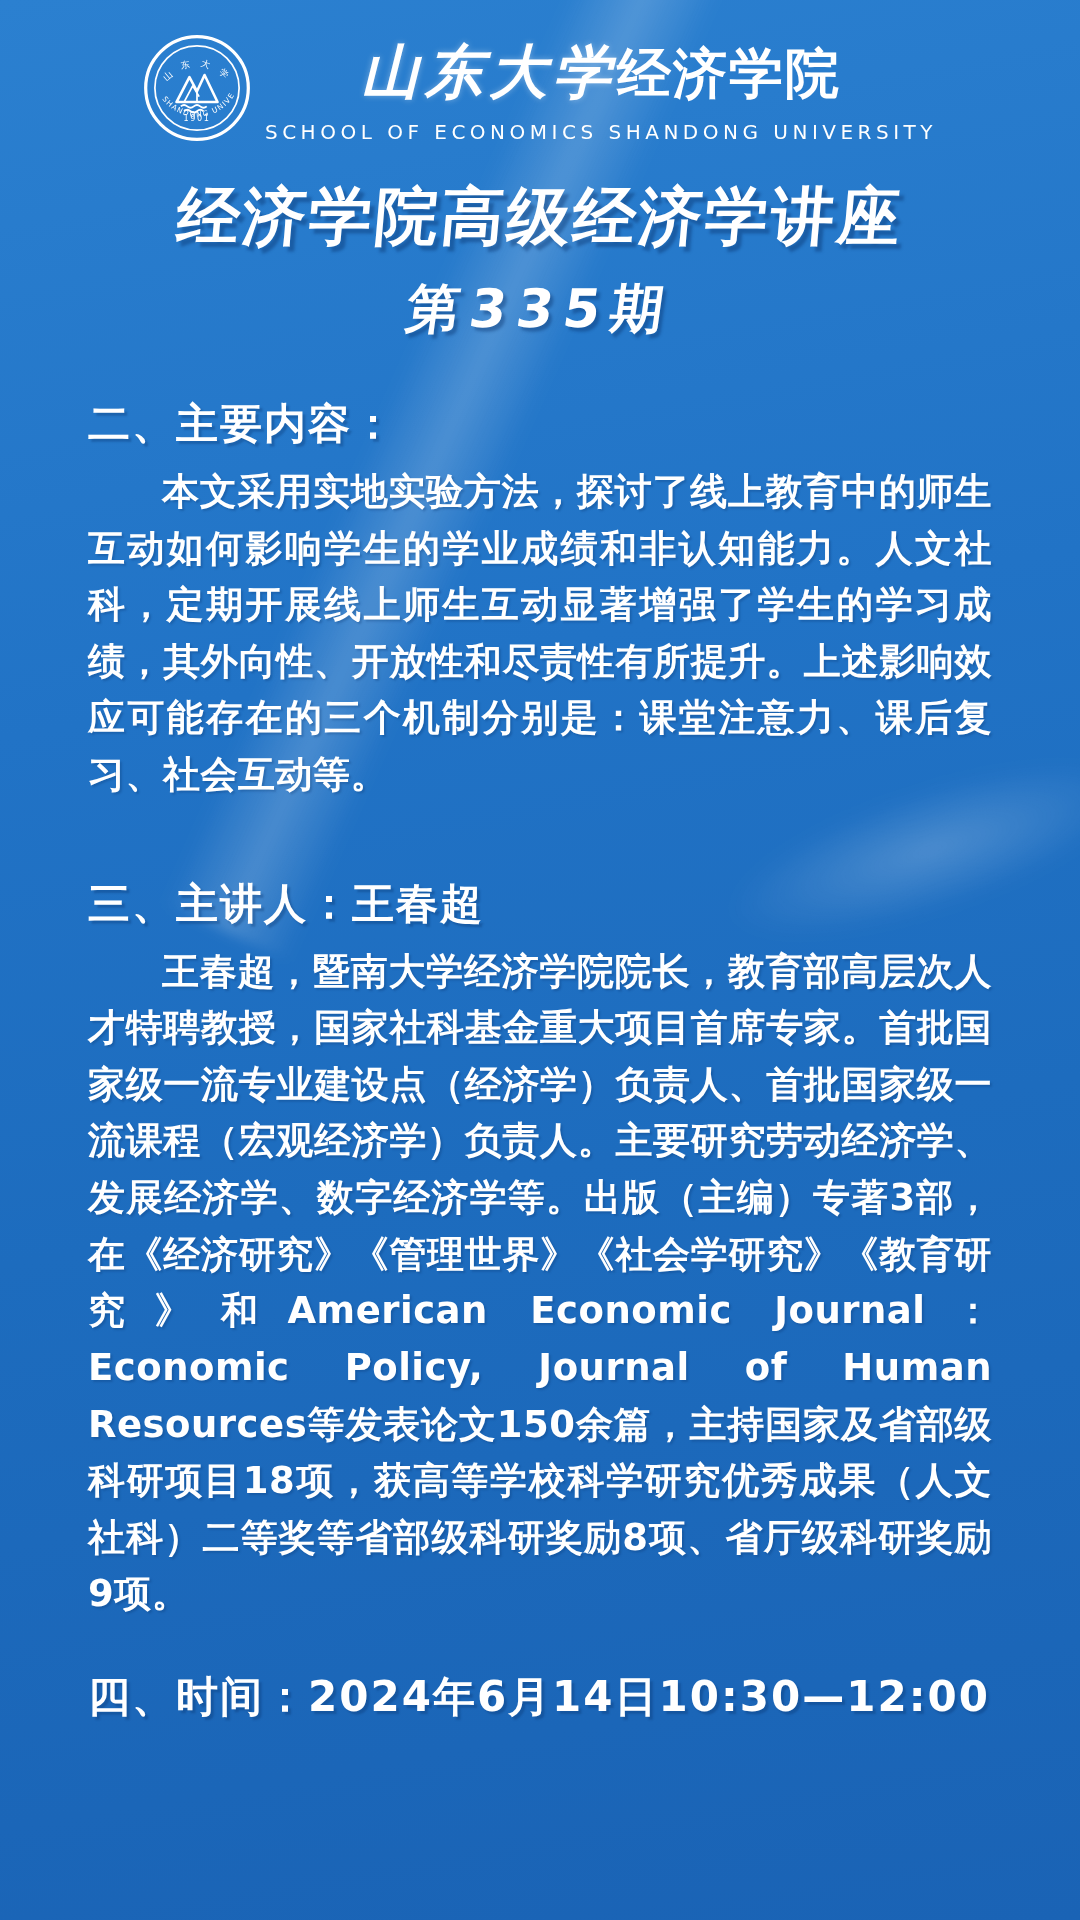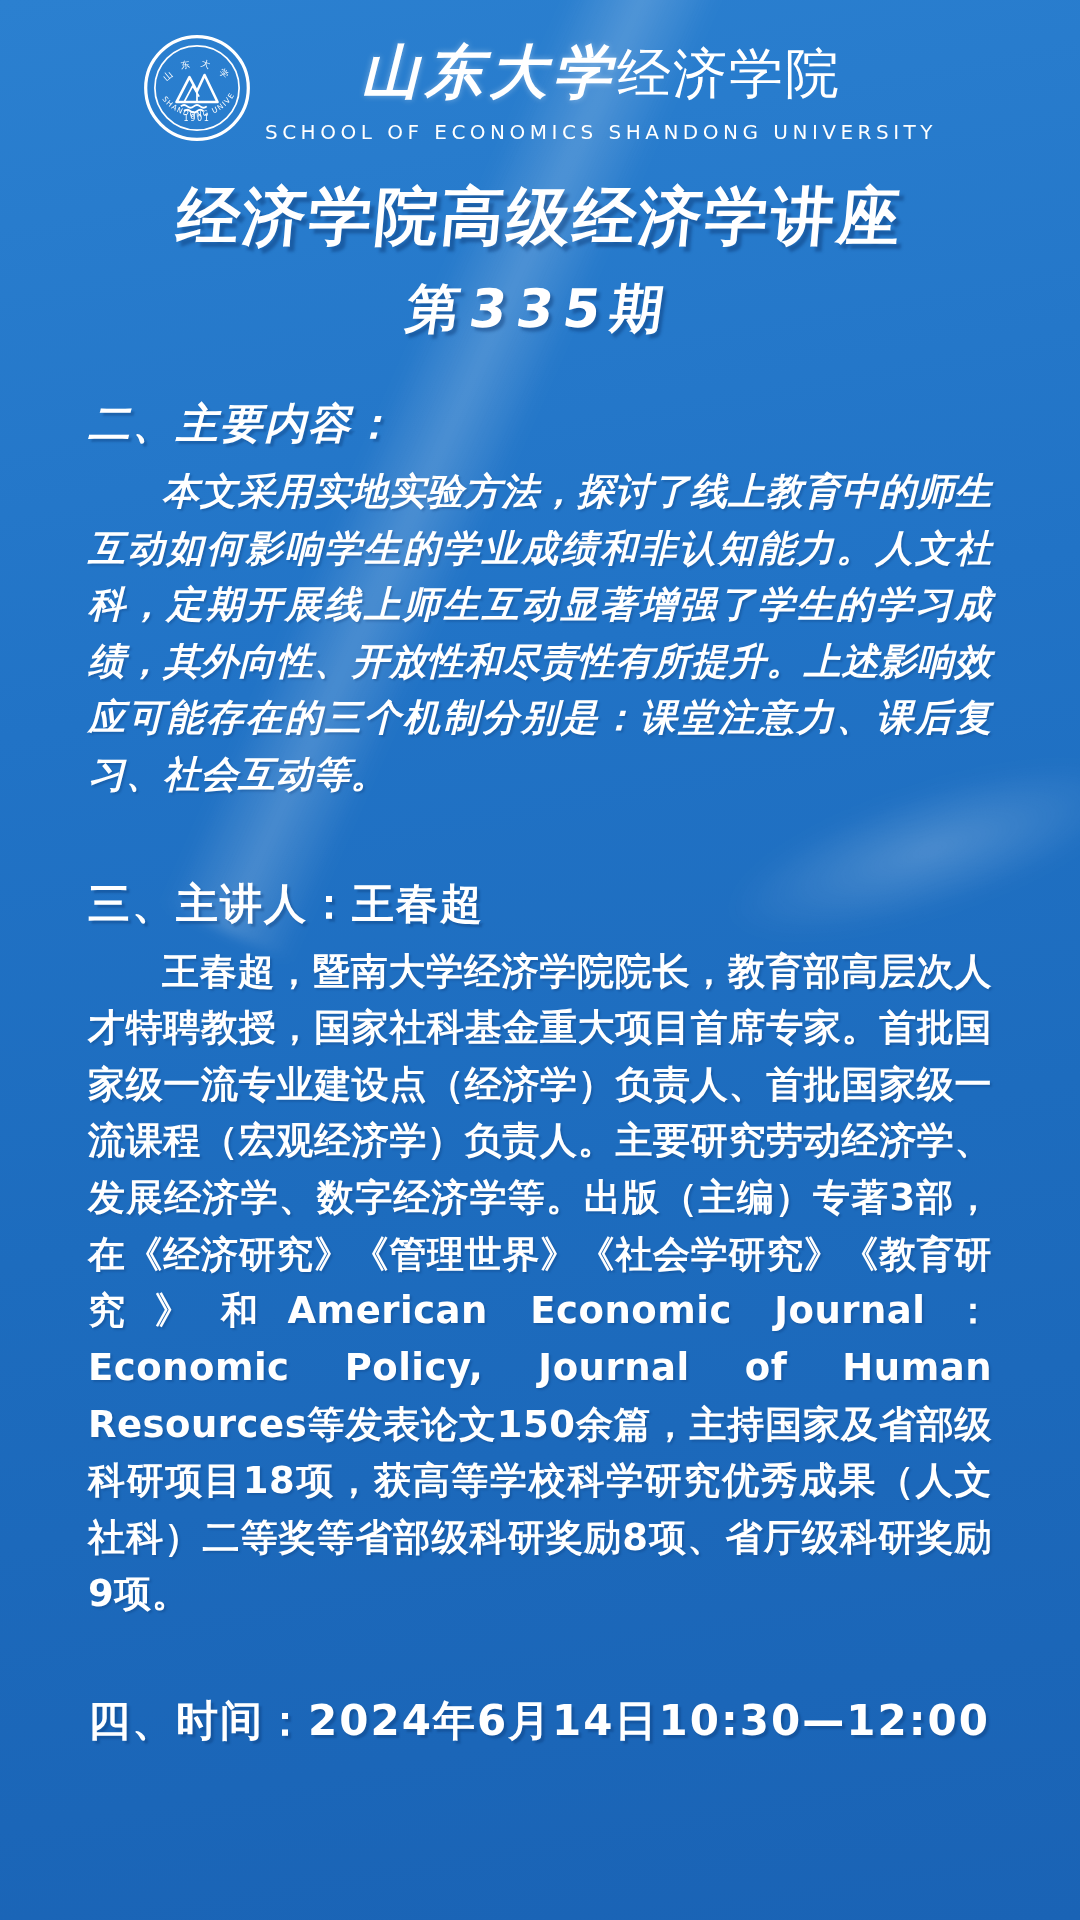--- a/index.html
+++ b/index.html
@@ -52,21 +52,21 @@
   .wordmark-line { display: flex; align-items: baseline; white-space: nowrap; }
   .wordmark-university {
     font-size: 58px;
     font-style: italic;
     font-weight: bold;
     letter-spacing: 6px;
     text-shadow: 0 0 6px rgba(255,255,255,0.35);
   }
   .wordmark-school {
     font-size: 54px;
-    font-weight: normal;
+    font-weight: bold;
     letter-spacing: 2px;
     font-family: "DejaVu Serif", "Liberation Serif", serif;
   }
   .subtitle-en {
     margin-top: 8px;
     font-size: 20px;
     letter-spacing: 4.5px;
     font-weight: normal;
     white-space: nowrap;
   }
@@ -102,33 +102,33 @@
   }
   .sec-1 { margin-top: 94px; }
   .sec-1-body {
     margin-top: 24px;
     padding-left: 70px;
     font-size: 37px;
     font-weight: bold;
     letter-spacing: 1px;
     text-shadow: 2px 2px 2px rgba(8,48,104,0.25);
   }
-  .sec-2 { margin-top: 50px; font-style: italic; }
+  .sec-2 { margin-top: 50px; }
   .para {
     margin-top: 12px;
     font-size: 37px;
     font-weight: bold;
     line-height: 1.53;
     text-align: justify;
     text-indent: 2em;
     letter-spacing: 0.5px;
     text-shadow: 2px 2px 2px rgba(8,48,104,0.25);
   }
   .sec-3 { margin-top: 72px; }
-  .sec-4 { margin-top: 70px; }
+  .sec-4 { margin-top: 46px; }
 </style>
 </head>
 <body>
 
 <div class="poster">
 
   <div class="flare flare-beam"></div>
   <div class="flare flare-arc"></div>
   <div class="flare flare-blob"></div>
 

